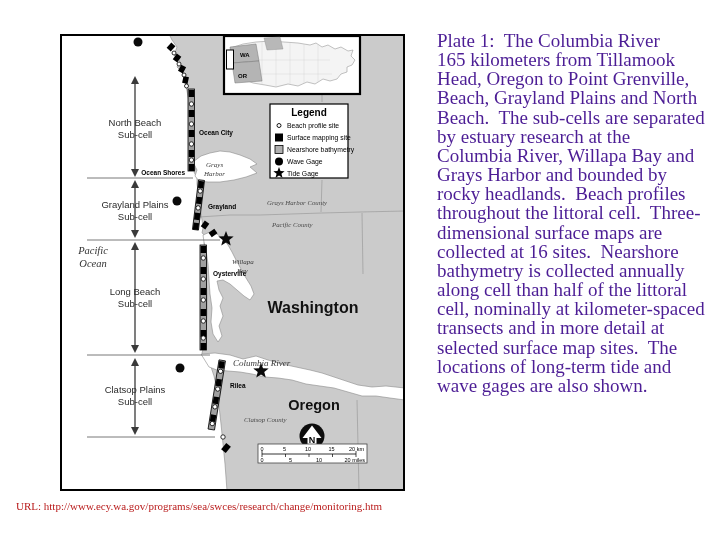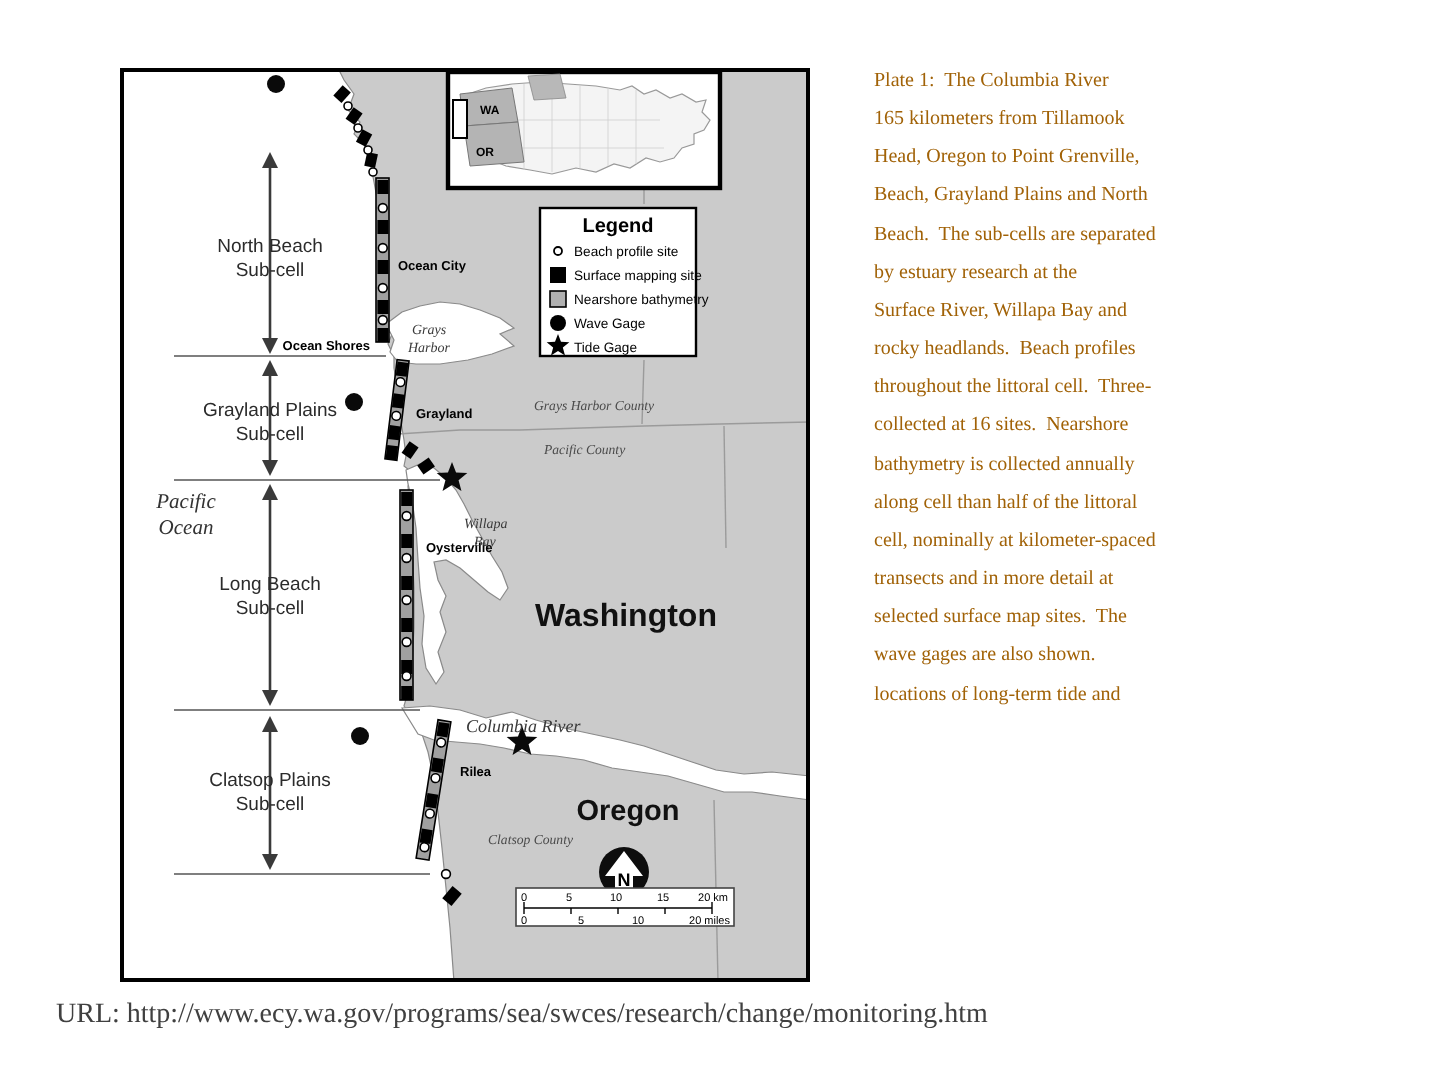--- a/index.html
+++ b/index.html
@@ -1,24 +1,24 @@
 <!DOCTYPE html>
 <html><head>
 <meta charset="utf-8">
 <style>
   html,body{margin:0;padding:0;background:#fff;}
   body{width:720px;height:540px;position:relative;overflow:hidden;
        font-family:"Liberation Serif",serif;}
   .map-frame{position:absolute;left:60px;top:34px;width:345px;height:457px;}
   .caption{position:absolute;left:437px;top:31px;width:250px;
-           font-family:"Liberation Serif",serif;font-size:10px;
-           line-height:19.15px;color:#a16207;}
+           font-family:"Liberation Serif",serif;font-size:19px;
+           line-height:19.15px;color:#4c1d95;}
   .caption div{white-space:pre;}
-  .url{position:absolute;left:28px;top:500px;font-family:"Liberation Serif",serif;
-       font-size:14px;color:#404040;white-space:pre;}
+  .url{position:absolute;left:16px;top:500px;font-family:"Liberation Serif",serif;
+       font-size:11px;color:#b91c1c;white-space:pre;}
   
   .t-town{font:bold 6.5px "Liberation Sans",sans-serif;fill:#000;}
   .t-water{font:italic 7px "Liberation Serif",serif;fill:#3a3a3a;}
   .t-river{font:italic 9px "Liberation Serif",serif;fill:#3a3a3a;}
   .t-county{font:italic 6.8px "Liberation Serif",serif;fill:#4a4a4a;}
   .t-state-lg{font:bold 16px "Liberation Sans",sans-serif;fill:#111;}
   .t-state-md{font:bold 14.5px "Liberation Sans",sans-serif;fill:#111;}
   .t-subcell{font:9.5px "Liberation Sans",sans-serif;fill:#2b2b2b;}
   .t-ocean{font:italic 10.5px "Liberation Serif",serif;fill:#333;}
   .t-legend-title{font:bold 10px "Liberation Sans",sans-serif;fill:#000;}
@@ -280,26 +280,28 @@
 </svg>
 </div>
 
 <div class="caption">
   <div>Plate 1:  The Columbia River</div>
   <div>165 kilometers from Tillamook</div>
   <div>Head, Oregon to Point Grenville,</div>
   <div>Beach, Grayland Plains and North</div>
   <div>Beach.  The sub-cells are separated</div>
   <div>by estuary research at the</div>
-  <div>Surface River, Willapa Bay and</div>
+  <div>Columbia River, Willapa Bay and</div>
+  <div>Grays Harbor and bounded by</div>
   <div>rocky headlands.  Beach profiles</div>
   <div>throughout the littoral cell.  Three-</div>
+  <div>dimensional surface maps are</div>
   <div>collected at 16 sites.  Nearshore</div>
   <div>bathymetry is collected annually</div>
   <div>along cell than half of the littoral</div>
   <div>cell, nominally at kilometer-spaced</div>
   <div>transects and in more detail at</div>
   <div>selected surface map sites.  The</div>
+  <div>locations of long-term tide and</div>
   <div>wave gages are also shown.</div>
-  <div>locations of long-term tide and</div>
 </div>
 
 <div class="url">URL: http://www.ecy.wa.gov/programs/sea/swces/research/change/monitoring.htm</div>
 
 </body></html>

